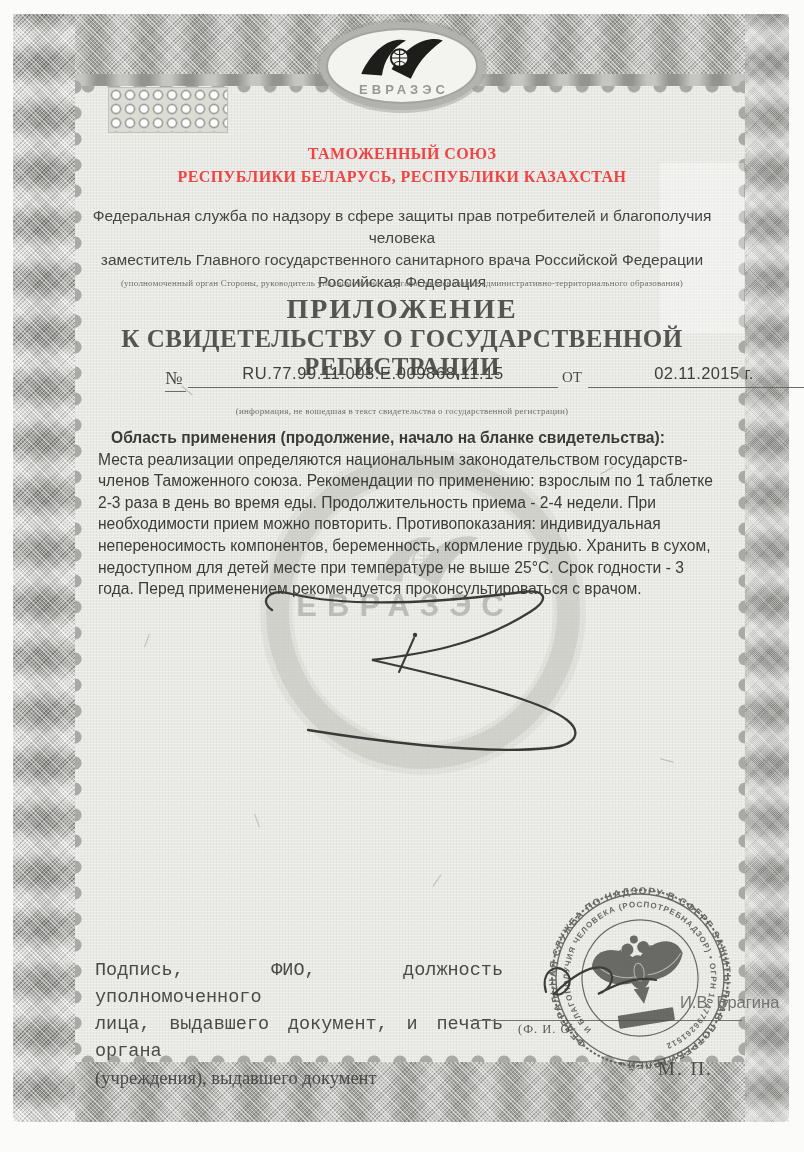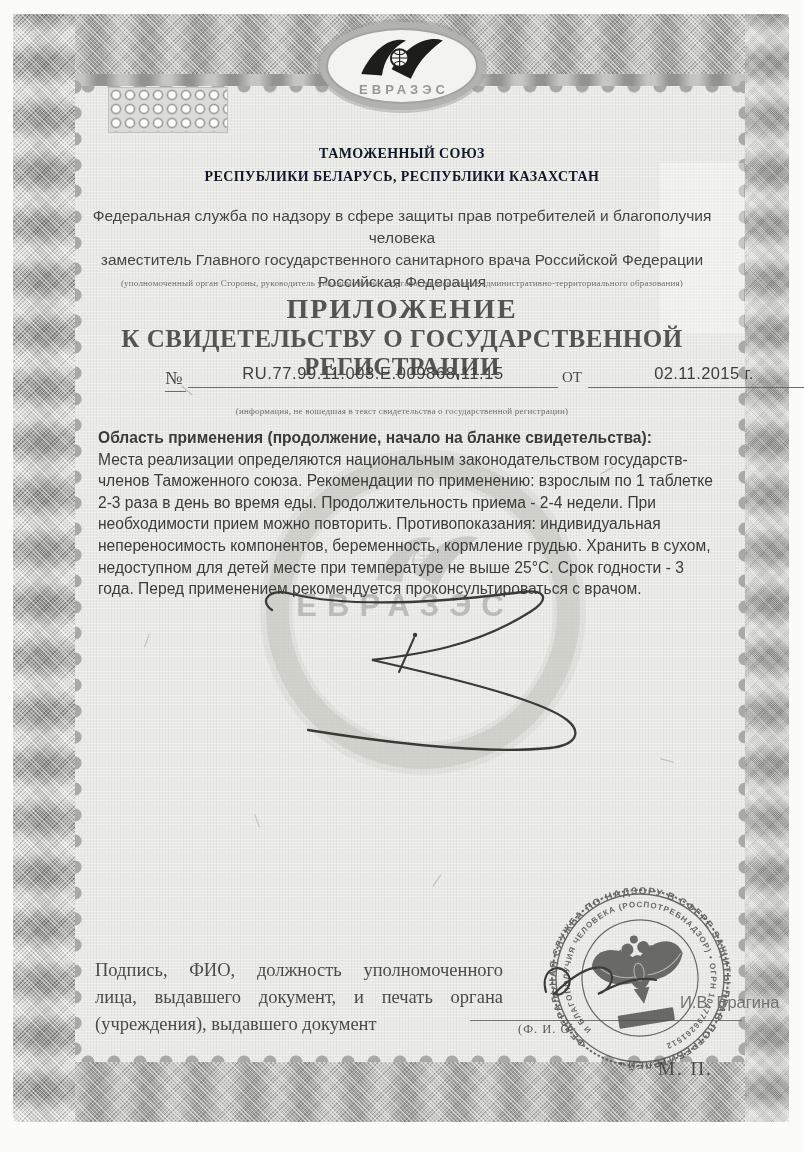--- a/index.html
+++ b/index.html
@@ -73,21 +73,21 @@
     background:#f3f3ef; border:2px solid #a3a39f; }
   .medallion svg{ position:absolute; left:30px; top:8px; }
   .medallion .logo-label{
     position:absolute; left:0; right:0; top:60px; text-align:center;
     font-family:"Liberation Sans", sans-serif; font-weight:bold;
     font-size:13px; letter-spacing:4px; color:#979793; text-indent:4px;
   }
   
   .center{ text-align:center; }
   .hdr-union{ position:absolute; left:90px; top:143px; width:624px; }
-  .hdr-union div{ font-weight:bold; font-size:14px; line-height:22.5px; color:#0f172a; letter-spacing:.4px; }
+  .hdr-union div{ font-weight:bold; font-size:16px; line-height:22.5px; color:#ef4444; letter-spacing:.4px; }
   .hdr-auth{ position:absolute; left:75px; top:205px; width:654px; font-family:"Liberation Sans", sans-serif; }
   .hdr-auth div{ font-size:15.5px; line-height:22px; color:#454543; }
   .note{ position:absolute; font-size:9px; color:#6e6e6a; letter-spacing:.2px; }
   .note1{ left:90px; top:278px; width:624px; }
   .note2{ left:90px; top:406px; width:624px; }
   .title1{ position:absolute; left:90px; top:293px; width:624px;
     font-weight:bold; font-size:28px; letter-spacing:2px; color:#545452; }
   .title2{ position:absolute; left:90px; top:325px; width:624px;
     font-weight:bold; font-size:25px; letter-spacing:.5px; color:#545452; }
   
@@ -96,35 +96,35 @@
   .num-field{ position:absolute; left:28px; top:0; width:370px; border-bottom:1px solid #6a6a66;
     text-align:center; font-family:"Liberation Sans", sans-serif; font-size:16.5px;
     letter-spacing:.6px; color:#3e3e3c; padding-bottom:4px; padding-top:2px; }
   .ot-label{ position:absolute; left:402px; top:7px; font-size:15px; color:#4a4a48; text-transform:uppercase; }
   .date-field{ position:absolute; left:428px; top:0; width:232px; border-bottom:1px solid #6a6a66;
     text-align:center; font-family:"Liberation Sans", sans-serif; font-size:16.5px;
     letter-spacing:.4px; color:#3e3e3c; padding-bottom:4px; padding-top:2px; }
   
   .body-block{ position:absolute; left:98px; top:427px; width:622px;
     font-family:"Liberation Sans", sans-serif; font-size:15.6px; line-height:21.6px; color:#3b3b39; }
-  .body-heading{ font-weight:bold; }
+  .body-heading{ font-weight:bold;margin-left:13px; }
   
   .wm-ring{ position:absolute; left:266px; top:455px; width:268px; height:268px; border-radius:50%;
     border:23px solid rgba(193,193,188,.62);
     box-shadow:0 0 0 6px rgba(205,205,200,.35), inset 0 0 0 4px rgba(205,205,200,.35); }
   .wm-text{ position:absolute; left:240px; top:588px; width:320px; text-align:center;
     font-family:"Liberation Sans", sans-serif; font-weight:bold; font-size:31px;
     letter-spacing:10px; text-indent:10px; color:rgba(151,151,146,.55); }
   .wm-swoosh{ position:absolute; left:362px; top:528px; opacity:.38; }
   
   .sig-main{ position:absolute; left:220px; top:558px; }
   
   .sign-label{ position:absolute; left:95px; top:957px; width:408px;
     font-size:18.5px; line-height:27px; color:#4a4a48; }
-  .sign-label .j{ text-align:justify; text-align-last:justify; }
+  .sign-label .j{ text-align:justify; text-align-last:justify;font-family:Liberation Mono, monospace; }
   .sig-line{ position:absolute; left:470px; top:1020px; width:272px; border-top:1px solid #74746f; }
   .fio-note{ position:absolute; left:518px; top:1022px; font-size:12.5px; color:#5b5b58; letter-spacing:1px; }
   .mp-label{ position:absolute; left:658px; top:1032px; font-size:19px; letter-spacing:2px; color:#4a4a48; z-index:6;margin-top:26px; }
   .stamp{ position:absolute; left:548px; top:886px; width:184px; height:184px;
     transform:rotate(-9deg); opacity:.82; z-index:4; }
   .scribble2{ position:absolute; left:540px; top:948px; z-index:5; }
   .signer-name{ position:absolute; left:680px; top:993px; z-index:6;
     font-family:"Liberation Sans", sans-serif; font-size:16.5px; color:#737373; }
   
   .footer-credit{ position:absolute; right:10px; top:1128px;

